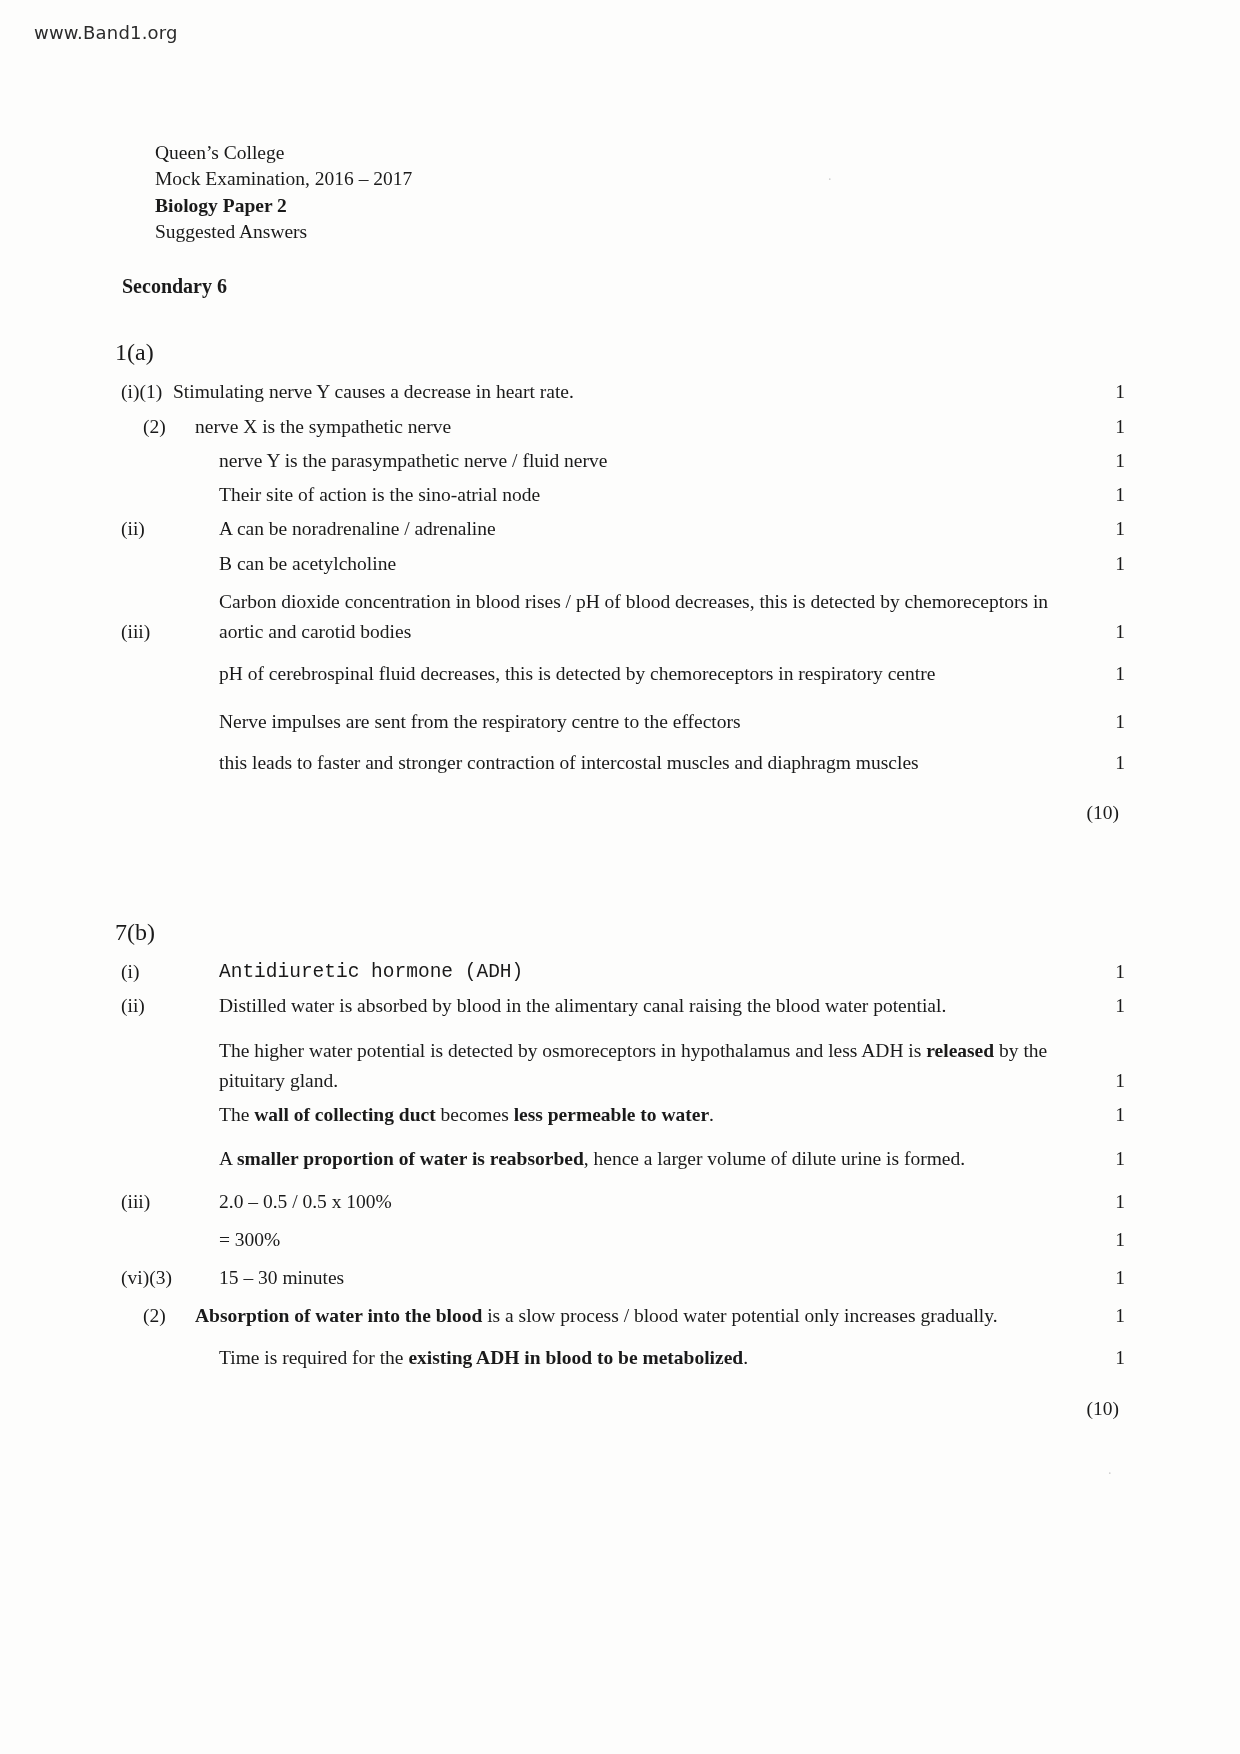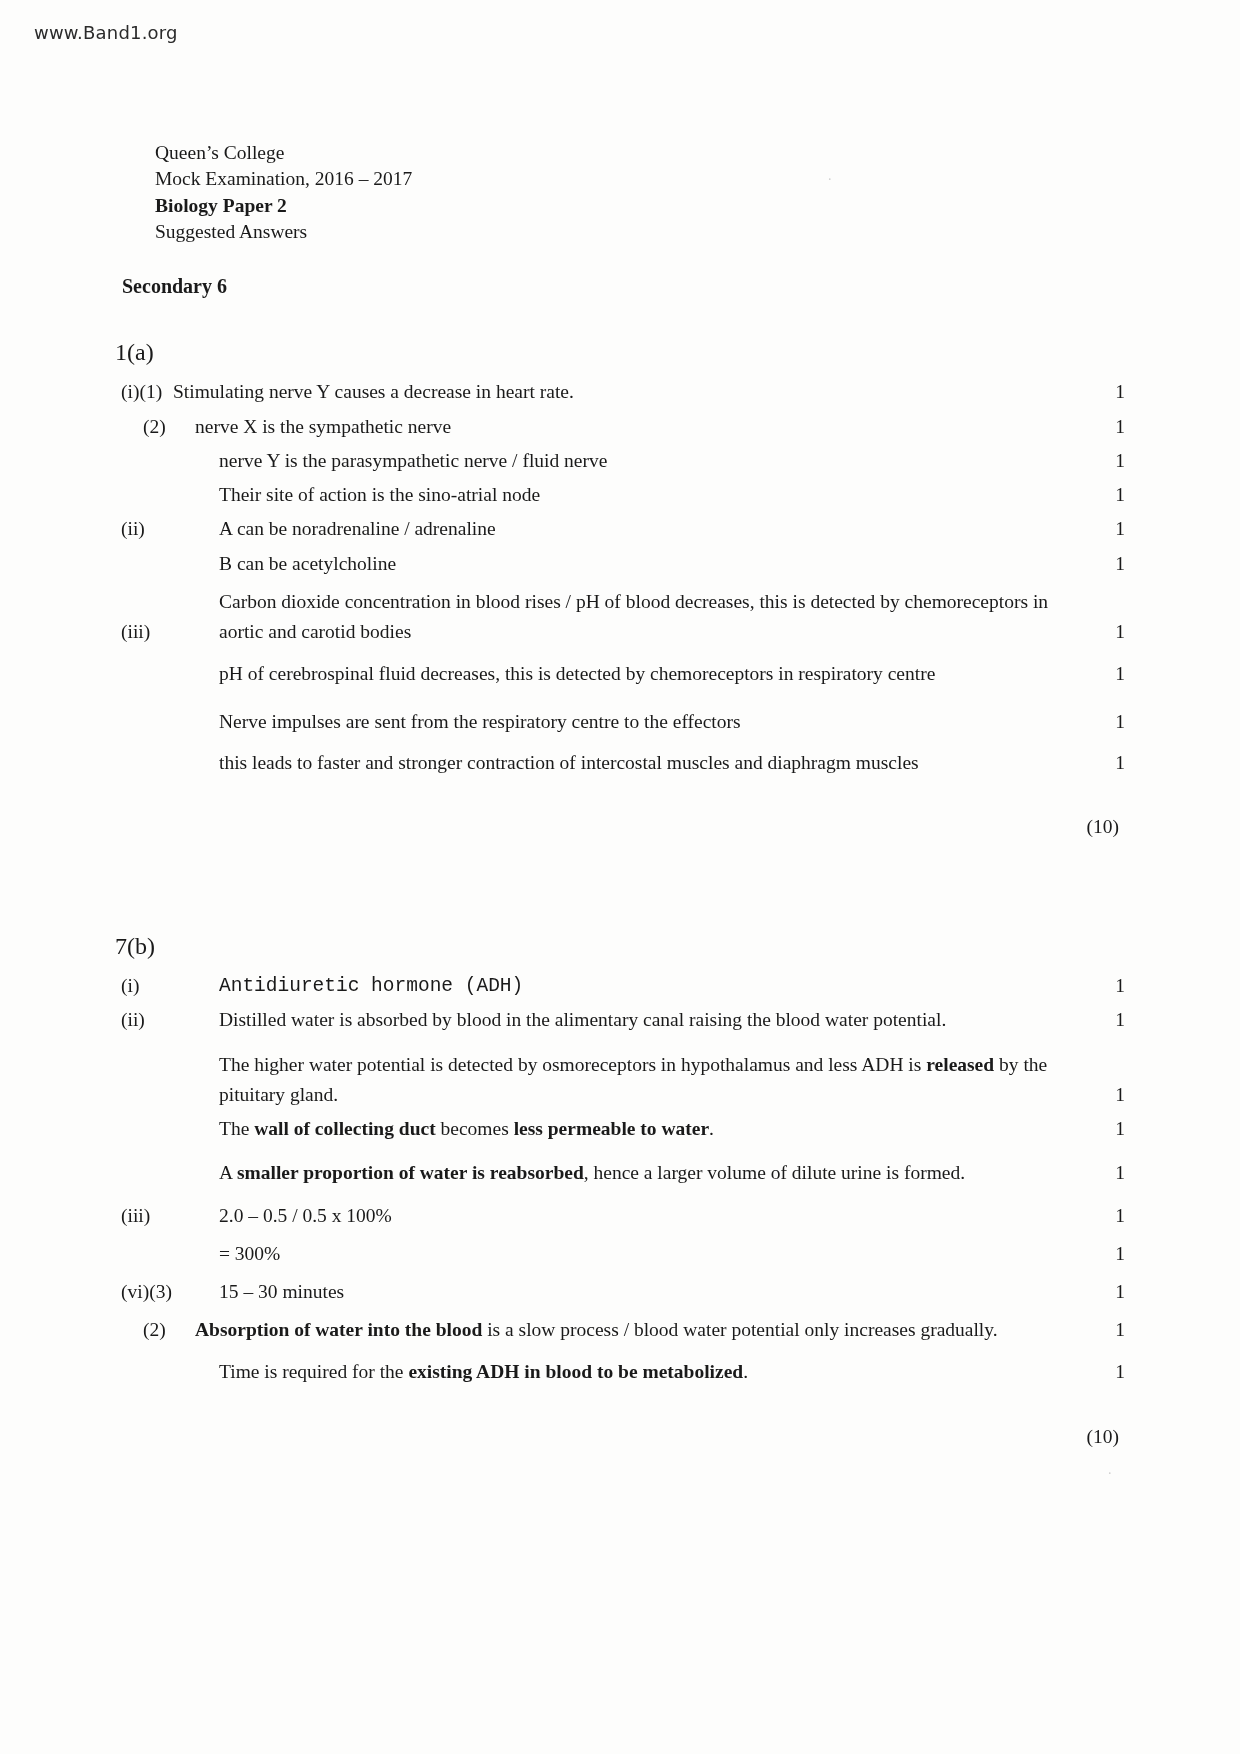--- a/index.html
+++ b/index.html
@@ -81,21 +81,21 @@
   .mark {
     width: 44px;
     flex: 0 0 44px;
     text-align: right;
     font-size: 19.5px;
   }
   .mark.bottom { align-self: flex-end; }
   .subtotal {
     text-align: right;
     font-size: 19.5px;
-    margin-top: 34px;
+    margin-top: 20px;
     padding-right: 6px;
   }
   .spacer-big { height: 86px; }
   .two-line .mark { align-self: flex-end; }
   .faint-mark {
     position: absolute;
     color: #cfcfcf;
     font-size: 14px;
   }
 </style>

